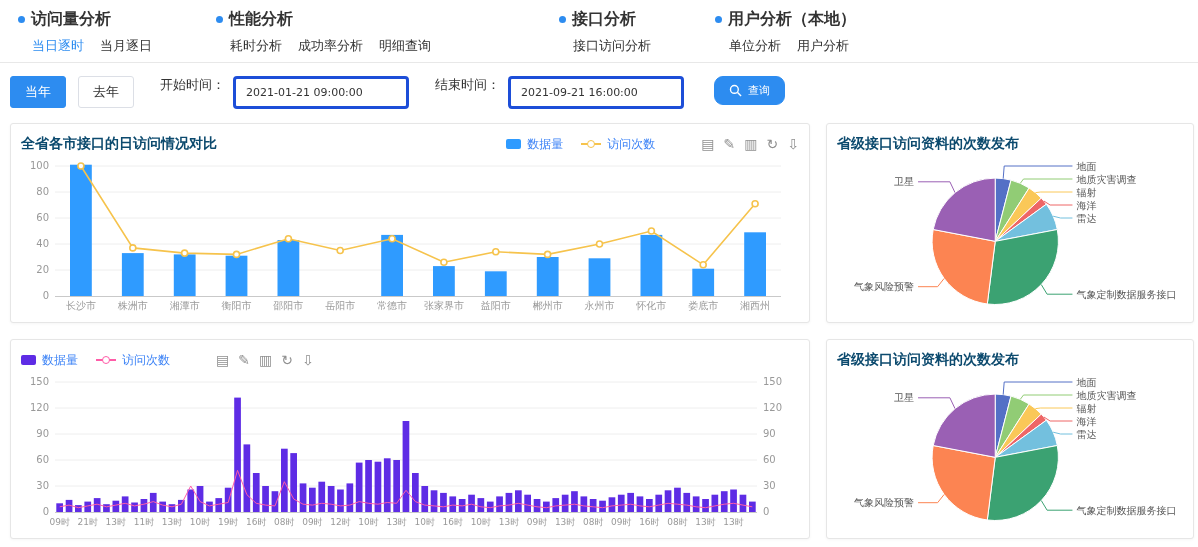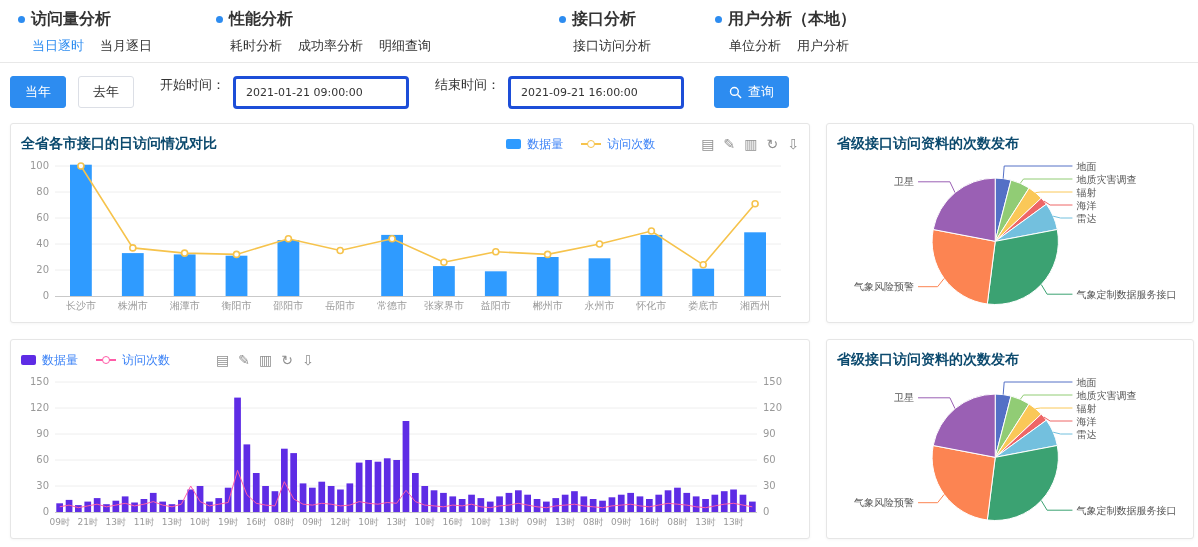--- a/index.html
+++ b/index.html
@@ -16,21 +16,21 @@
 
   
   .filters { display: flex; align-items: flex-start; padding: 13px 16px 12px 10px; }
   .btn { font-size: 13px; border-radius: 3px; padding: 6px 14px; cursor: pointer; }
   .btn-primary { background: #2d8cf0; border: 1px solid #2d8cf0; color: #fff; }
   .btn-plain { background: #fff; border: 1px solid #dcdfe6; color: #333; margin-left: 12px; }
   .time-label { margin-left: 26px; margin-right: 8px; color: #333; }
   .time-input { width: 176px; border: 3px solid #1d4ed8; border-radius: 4px; padding: 7px 10px;
     font-size: 11px; color: #333; font-family: inherit; }
   .search-btn { margin-left: 30px; background: #2d8cf0; border: 1px solid #2d8cf0; color: #fff;
-    border-radius: 3px; padding: 6px 14px; font-size: 13px; display: inline-flex; align-items: center;
+    border-radius: 9px; padding: 6px 14px; font-size: 11px; display: inline-flex; align-items: center;
     gap: 6px; cursor: pointer; }
 
   
   .content { display: grid; grid-template-columns: 800px 368px; grid-auto-rows: 200px;
     gap: 16px; padding: 2px 6px 0 10px; }
   .panel { background: #fff; border: 1px solid #e6e6e6; border-radius: 3px; padding: 8px 10px 4px;
     box-shadow: 0 1px 3px rgba(0,0,0,0.04); overflow: hidden; }
   .panel-header { display: flex; align-items: center; height: 24px; }
   .panel-title { font-size: 14px; font-weight: bold; color: #0c4a6e; flex: 1; white-space: nowrap; }
   .legend { display: flex; align-items: center; gap: 18px; font-size: 12px; color: #3b82f6; margin-right: 46px; }

